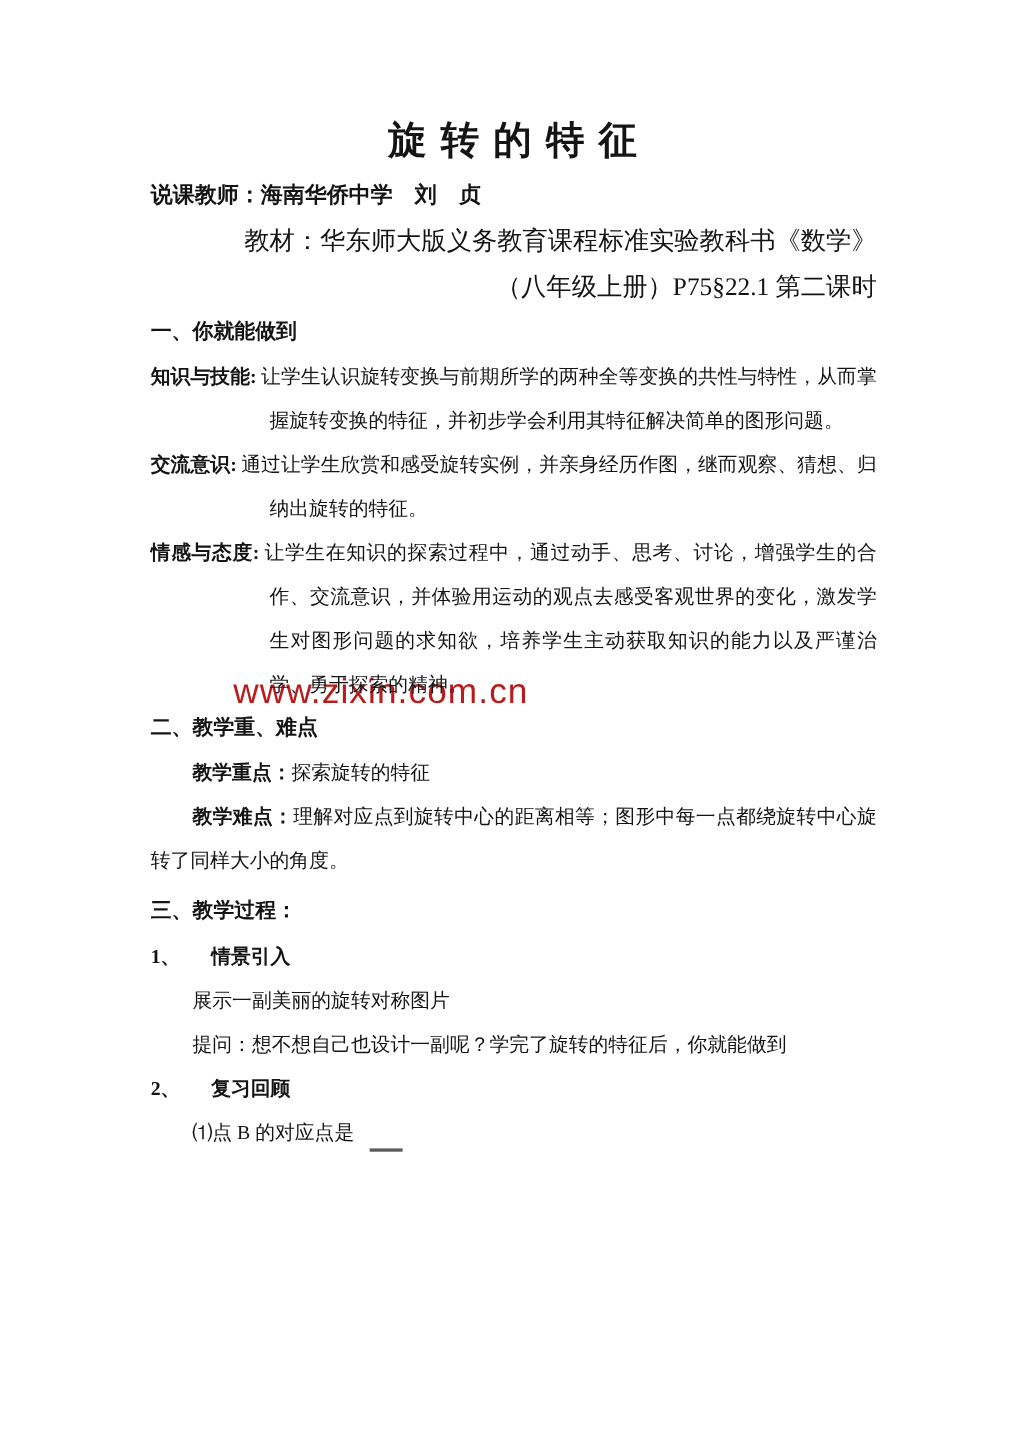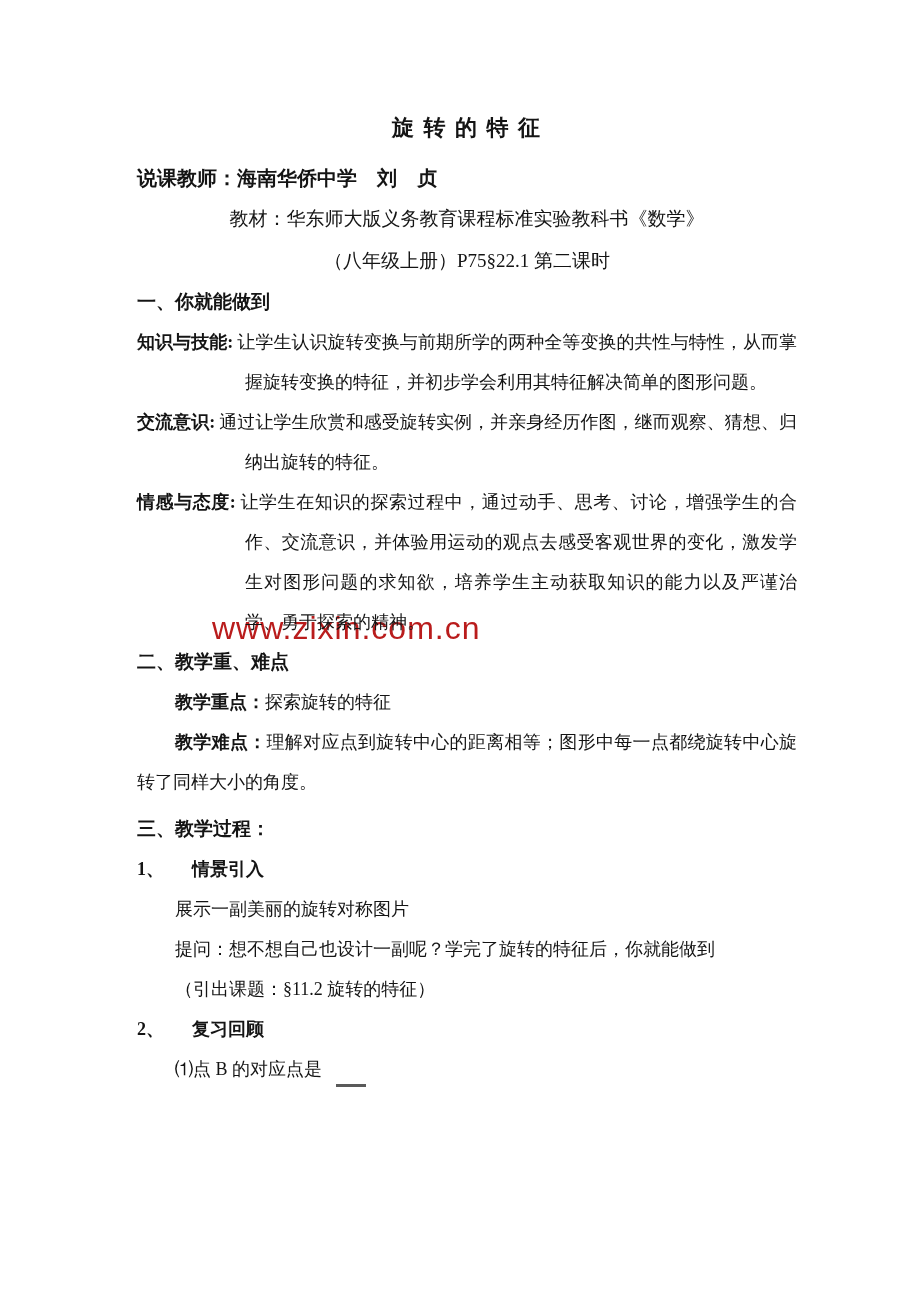--- a/index.html
+++ b/index.html
@@ -28,35 +28,35 @@
     user-select:none;
   }
   .content {
     position:relative;
     z-index:1;
     padding:0 123px 0 137px;
   }
   .doc-title {
     margin-top:106px;
     text-align:center;
-    font-size:22px;
+    font-size:35px;
     font-weight:bold;
     letter-spacing:2px;
     line-height:44px;
   }
   .byline {
     margin-top:8px;
     text-align:left;
     font-size:20px;
     font-weight:bold;
     line-height:40px;
   }
   .meta {
-    text-align:center;
-    font-size:19px;
+    text-align:right;
+    font-size:23px;
     line-height:42px;
   }
   .body {
     font-size:18px;
     line-height:40px;
     text-align:justify;
   }
   .h { font-weight:bold; }
   .sec {
     font-size:19px;
@@ -117,21 +117,20 @@
     <p class="body indent38"><span class="h">教学难点：</span><span>理解对应点到旋转中心的距离相等；图形中每一点都绕旋转中心旋转了同样大小的角度。</span></p>
 
     <h2 class="sec sec-gap">三、教学过程：</h2>
 
     <p class="body h step"><span class="num">1、</span><span>情景引入</span></p>
 
     <p class="body pbody">展示一副美丽的旋转对称图片</p>
 
     <p class="body pbody">提问：想不想自己也设计一副呢？学完了旋转的特征后，你就能做到</p>
 
-    <p class="body pbody">（引出课题：§11.2 旋转的特征）</p>
 
     <p class="body h step"><span class="num">2、</span><span>复习回顾</span></p>
 
 
     <p class="body pbody"><span>⑴点 B 的对应点是</span><span class="blank"></span></p>
 
   </div>
 </div>
 
 </body></html>

